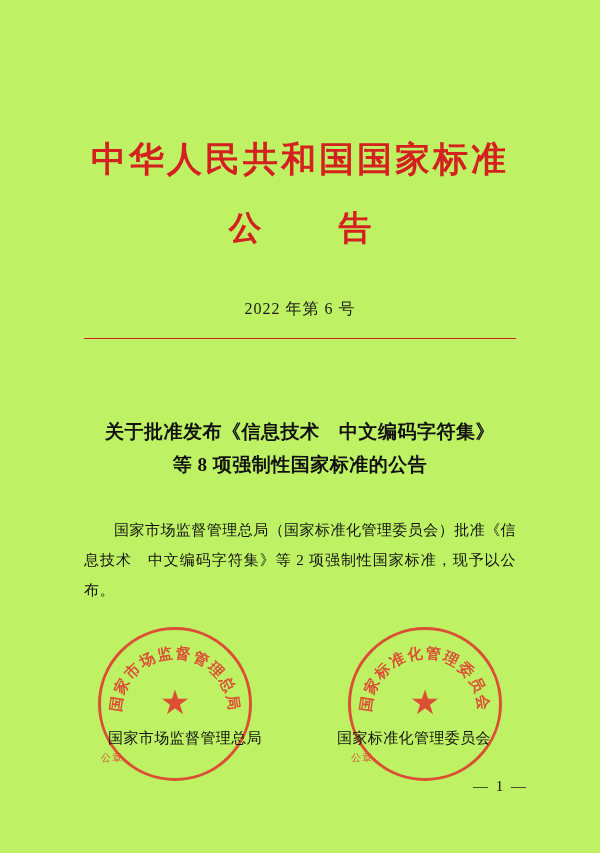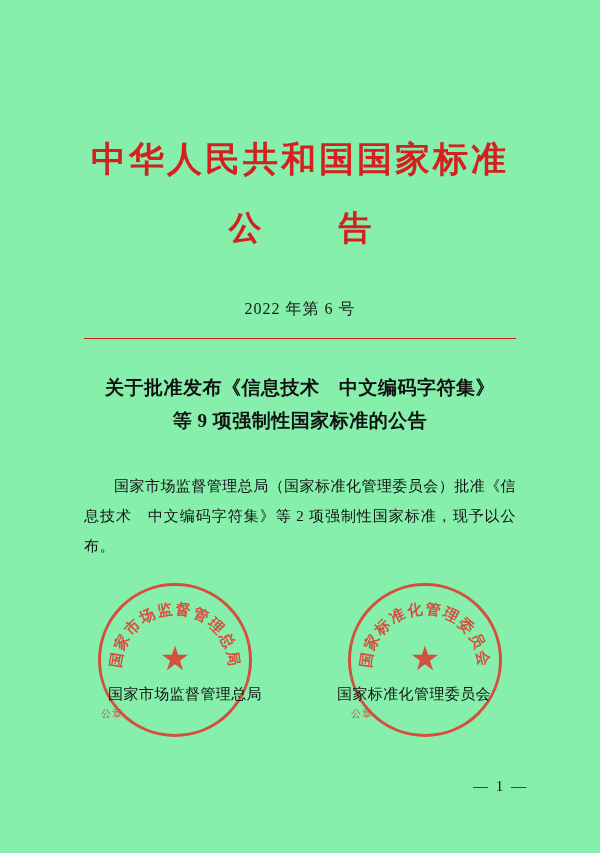--- a/index.html
+++ b/index.html
@@ -11,21 +11,21 @@
     height: 853px;
     background: #ffffff;
     font-family: "Liberation Serif", "DejaVu Serif", serif;
     position: relative;
     overflow: hidden;
   }
   .page {
     position: relative;
     width: 600px;
     height: 853px;
-    background: #86efac;
+    background: #bef264;
   }
 
   
   .masthead {
     text-align: center;
     padding-top: 138px;
   }
   .masthead-title {
     color: #d4211f;
     font-size: 35px;
@@ -54,21 +54,21 @@
   .rule {
     width: 432px;
     height: 1px;
     background: #d4211f;
     margin: 18px auto 0 auto;
   }
 
   
   .headline {
     text-align: center;
-    margin-top: 32px;
+    margin-top: 76px;
     font-size: 19px;
     font-weight: bold;
     color: #111;
     line-height: 1.75;
     letter-spacing: 0.5px;
   }
   .headline-line {
     display: block;
   }
 
@@ -182,21 +182,21 @@
     <div class="masthead-title">中华人民共和国国家标准</div>
     <div class="masthead-sub">公　告</div>
   </div>
 
   <div class="issue-no">2022 年第 6 号</div>
 
   <div class="rule"></div>
 
   <div class="headline">
     <span class="headline-line">关于批准发布《信息技术　中文编码字符集》</span>
-    <span class="headline-line">等 9 项强制性国家标准的公告</span>
+    <span class="headline-line">等 8 项强制性国家标准的公告</span>
   </div>
 
   <div class="body-text">国家市场监督管理总局（国家标准化管理委员会）批准《信息技术　中文编码字符集》等 2 项强制性国家标准，现予以公布。</div>
 
   <div class="seals">
 
     <div class="seal left">
       <svg class="seal-arc" viewBox="0 0 148 148">
         <defs>
           <path id="arcLeft" d="M 20 82 A 54 54 0 1 1 128 82"></path>

